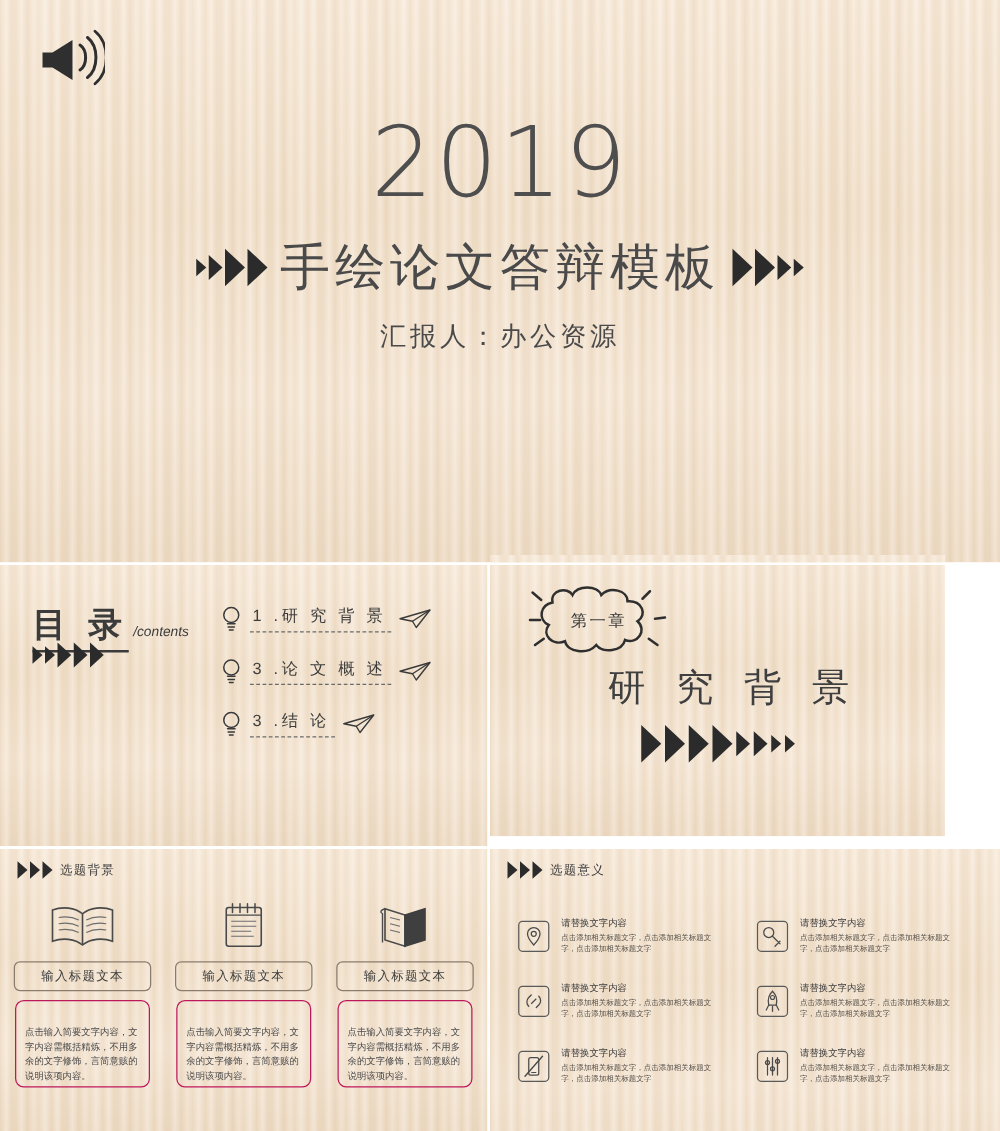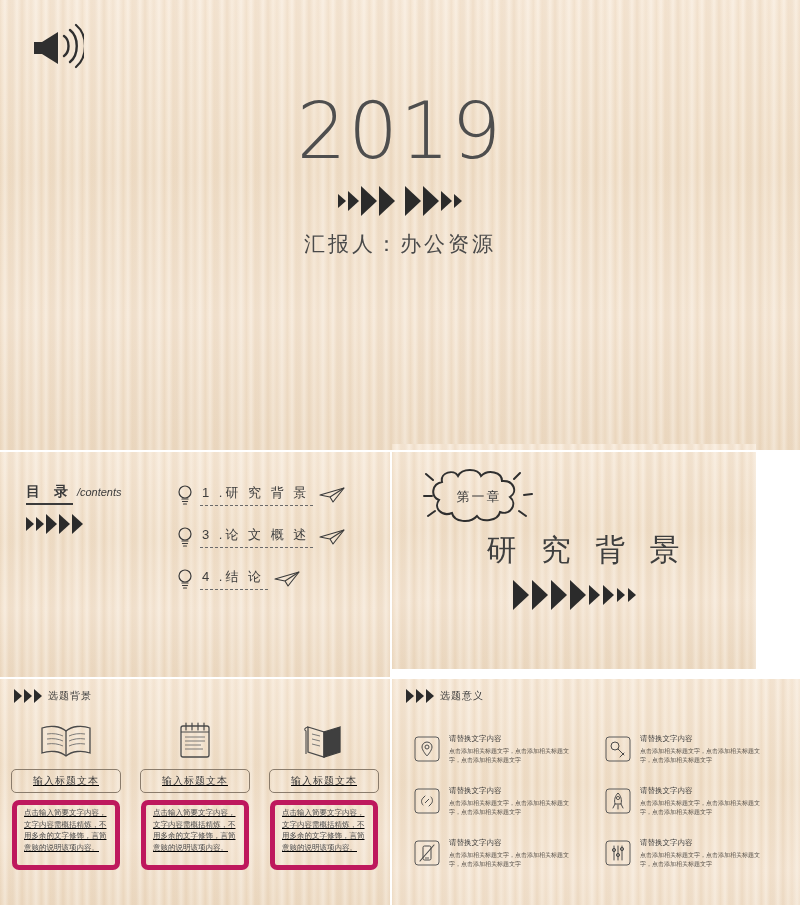--- a/index.html
+++ b/index.html
@@ -107,21 +107,21 @@
     border-top-width: 7px; border-bottom-width: 7px; border-left-width: 8px;
   }
 
   
   #slide-contents { left: 0; top: 452px; width: 390px; height: 225px; }
   .contents-head {
     position: absolute;
     left: 26px; top: 30px;
   }
   .contents-head .cn {
-    font-size: 14px;
+    font-size: 27px;
     color: #3b3b3b;
     letter-spacing: 5px;
     font-weight: bold;
     display: inline-block;
     border-bottom: 2px solid #3b3b3b;
     padding-bottom: 2px;
   }
   .contents-head .en {
     font-size: 11px;
     color: #3b3b3b;
@@ -198,21 +198,20 @@
     font-size: 10px;
     color: #3b3b3b;
     letter-spacing: 1px;
   }
   .books-row {
     position: absolute;
     left: 10px; top: 42px;
     width: 370px;
     display: flex;
     justify-content: space-between;
-    text-decoration: underline;
   }
   .book-col {
     width: 112px;
     display: flex;
     flex-direction: column;
     align-items: center;
   }
   .book-icon { width: 56px; height: 40px; }
   .card-title {
     margin-top: 8px;
@@ -222,24 +221,24 @@
     border-radius: 5px;
     display: flex; align-items: center; justify-content: center;
     font-size: 10px;
     color: #3c3c3c;
     letter-spacing: 1px;
   }
   .card-body {
     margin-top: 7px;
     width: 108px;
     height: 70px;
-    border: 5px solid #be185d;
+    border: 1px solid #be185d;
     border-radius: 7px;
     box-sizing: border-box;
-    padding: 2px 7px;
+    padding: 19px 7px;
     font-size: 7.5px;
     line-height: 1.55;
     color: #4a4a4a;
     text-align: left;
   }
 
   
   #slide-meaning { left: 392px; top: 679px; width: 408px; height: 274px; text-decoration: underline; }
   .meaning-grid {
     position: absolute;
@@ -294,20 +293,21 @@
       <div class="title-block">
         <div class="year">2019</div>
 
         <div class="main-title-row">
           <span class="chev-group">
             <span class="chev xs"></span>
               <span class="chev sm"></span>
               <span class="chev"></span>
               <span class="chev"></span>
           </span>
+          <span class="main-title">手绘论文答辩模板</span>
           <span class="chev-group">
             <span class="chev"></span>
               <span class="chev"></span>
               <span class="chev sm"></span>
               <span class="chev xs"></span>
           </span>
         </div>
 
         <div class="subtitle">汇报人：办公资源</div>
       </div>
@@ -365,21 +365,21 @@
           </span>
         </div>
 
         <div class="toc-item">
           <span class="bulb">
             <svg viewBox="0 0 18 22" width="18" height="22">
               <circle cx="9" cy="8" r="6" fill="none" stroke="#3a3a3a" stroke-width="1.2"></circle>
               <path d="M6 15 L12 15 M6.5 17.5 L11.5 17.5 M7.5 20 L10.5 20" stroke="#3a3a3a" stroke-width="1.2" stroke-linecap="round"></path>
             </svg>
           </span>
-          <span class="toc-text">4 .结      论</span>
+          <span class="toc-text">3 .结      论</span>
           <span class="plane">
             <svg viewBox="0 0 26 18" width="26" height="18">
               <path d="M1 9 L25 2 L14 16 L11 11 Z" fill="none" stroke="#3a3a3a" stroke-width="1.1" stroke-linejoin="round"></path>
               <path d="M11 11 L25 2" fill="none" stroke="#3a3a3a" stroke-width="1.1"></path>
             </svg>
           </span>
         </div>
 
       </div>
     </div>

